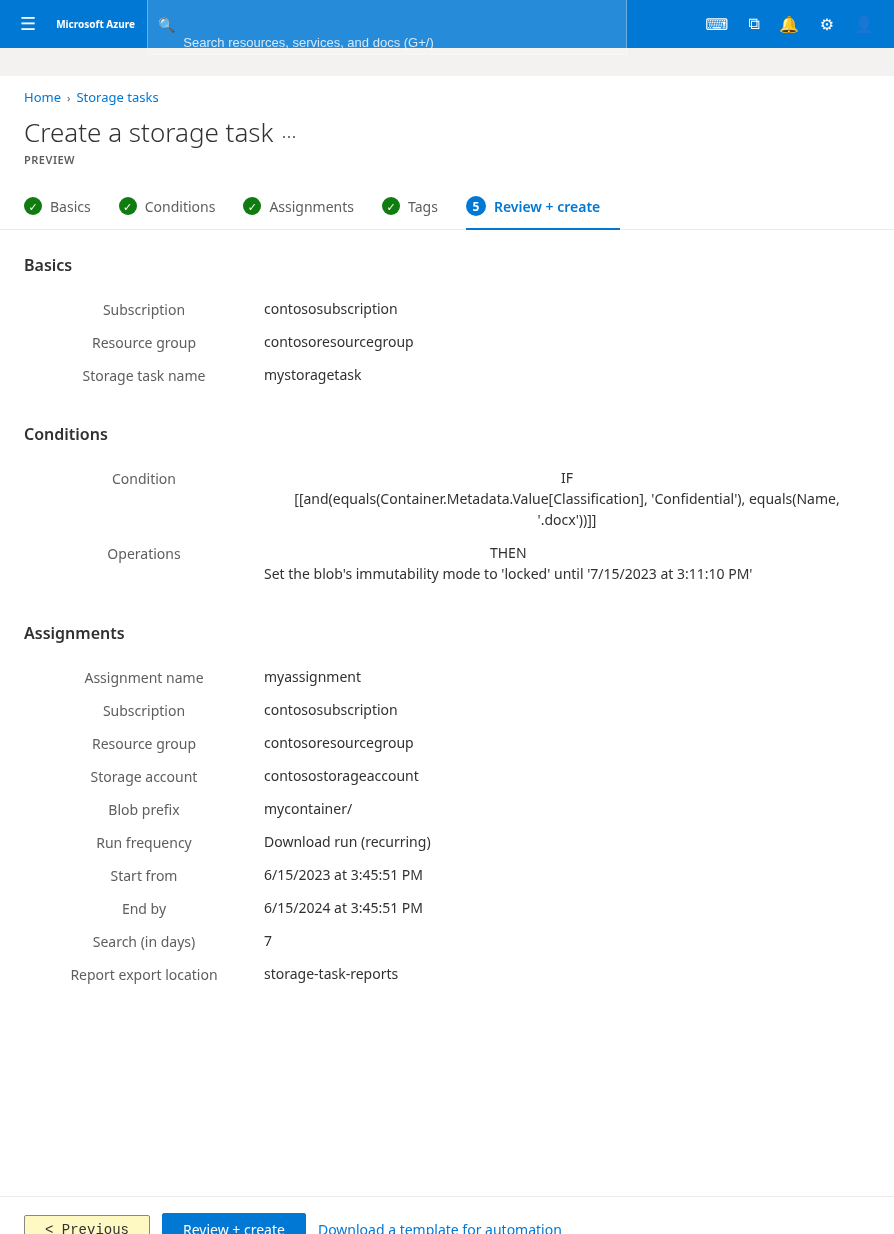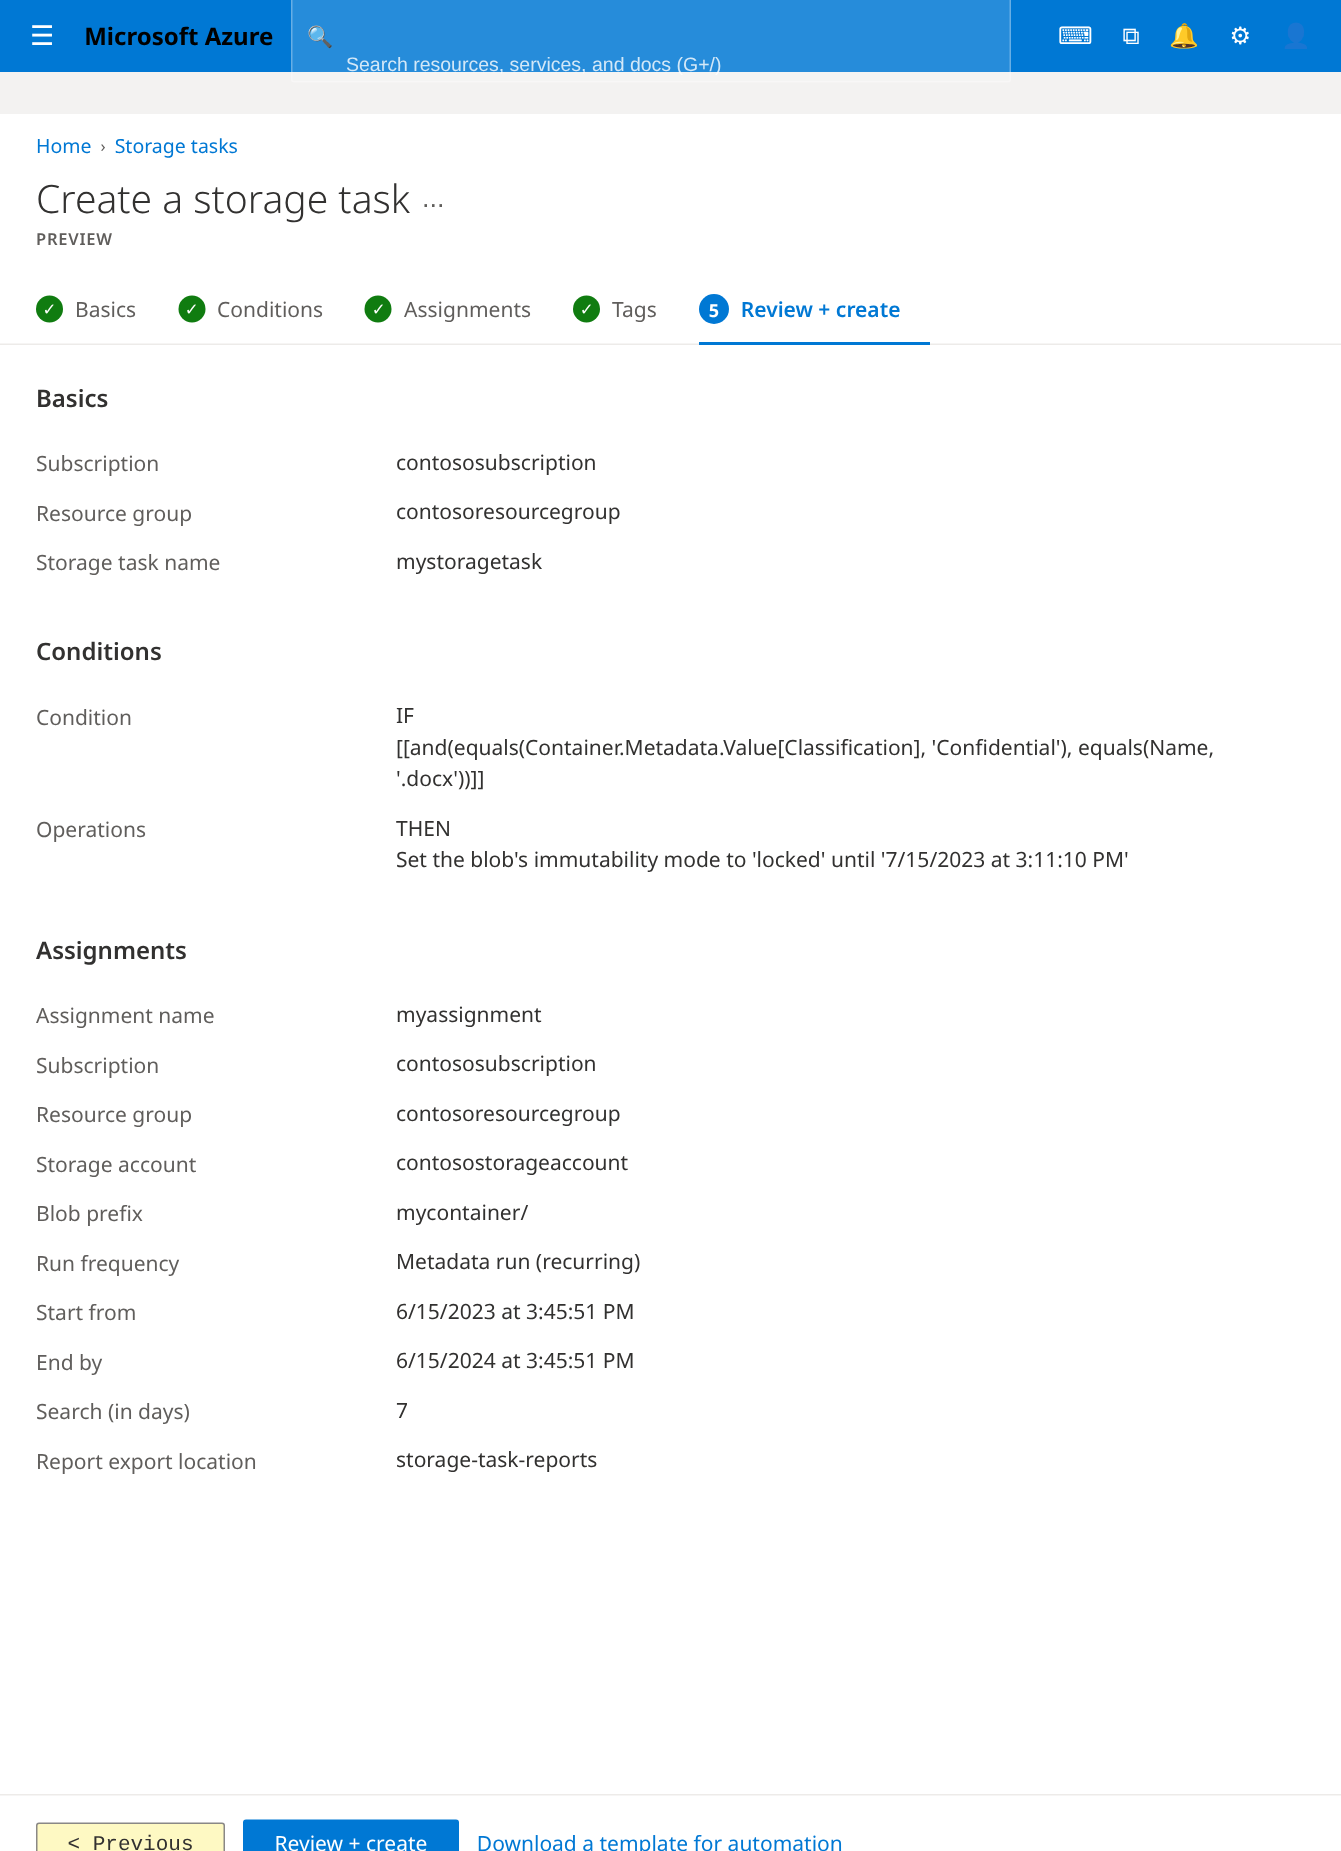--- a/index.html
+++ b/index.html
@@ -4,21 +4,21 @@
   <style>
     * { box-sizing: border-box; margin: 0; padding: 0; }
     body { font-family: 'Segoe UI', system-ui, sans-serif; font-size: 14px; color: #323130; background: #f3f2f1; }
 
     
     .topnav {
       display: flex; align-items: center; background: #0078d4; color: white;
       height: 48px; padding: 0 12px; gap: 12px;
     }
     .topnav-menu { font-size: 18px; cursor: pointer; color: white; background: none; border: none; padding: 4px 8px; }
-    .topnav-logo { font-weight: 700; font-size: 16px; color: #000000; white-space: nowrap; }
+    .topnav-logo { font-weight: 700; font-size: 10px; color: #ffffff; white-space: nowrap; }
     .topnav-search {
       display: flex; align-items: center; background: rgba(255,255,255,0.15);
       border: 1px solid rgba(255,255,255,0.3); border-radius: 2px;
       padding: 4px 10px; flex: 1; max-width: 480px; gap: 8px; color: white;
     }
     .topnav-search input {
       background: none; border: none; color: white; outline: none; font-size: 13px; width: 100%; margin-top: 36px;
     }
     .topnav-search input::placeholder { color: rgba(255,255,255,0.8); }
     .topnav-icons { display: flex; align-items: center; gap: 4px; margin-left: auto; }
@@ -50,21 +50,21 @@
     .step-item.active { color: #0078d4; border-bottom: 2px solid #0078d4; font-weight: 600; }
     .step-check { width: 18px; height: 18px; border-radius: 50%; display: flex; align-items: center; justify-content: center; font-size: 11px; }
     .step-check.green { background: #107c10; color: white; }
     .step-num { width: 20px; height: 20px; border-radius: 50%; background: #0078d4; color: white; display: flex; align-items: center; justify-content: center; font-size: 12px; font-weight: 700; }
 
     
     .content { padding: 24px 24px; flex: 1; overflow-y: auto; }
 
     .section-title { font-size: 16px; font-weight: 600; color: #323130; margin-bottom: 16px; }
 
-    .field-row { display: flex; align-items: flex-start; padding: 6px 0; }
+    .field-row { display: flex; align-items: flex-start; padding: 6px 0; text-align: center; }
     .field-label { width: 240px; min-width: 240px; color: #605e5c; font-size: 14px; padding-top: 2px; }
     .field-value { color: #323130; font-size: 14px; line-height: 1.5; }
 
     .section-block { margin-bottom: 32px; }
 
     
     .footer {
       border-top: 1px solid #edebe9; background: white;
       padding: 16px 24px; display: flex; align-items: center; gap: 12px;
     }
@@ -189,21 +189,21 @@
       <div class="field-row">
         <div class="field-label">Storage account</div>
         <div class="field-value">contosostorageaccount</div>
       </div>
       <div class="field-row">
         <div class="field-label">Blob prefix</div>
         <div class="field-value">mycontainer/</div>
       </div>
       <div class="field-row">
         <div class="field-label">Run frequency</div>
-        <div class="field-value">Metadata run (recurring)</div>
+        <div class="field-value">Download run (recurring)</div>
       </div>
       <div class="field-row">
         <div class="field-label">Start from</div>
         <div class="field-value">6/15/2023 at 3:45:51 PM</div>
       </div>
       <div class="field-row">
         <div class="field-label">End by</div>
         <div class="field-value">6/15/2024 at 3:45:51 PM</div>
       </div>
       <div class="field-row">

